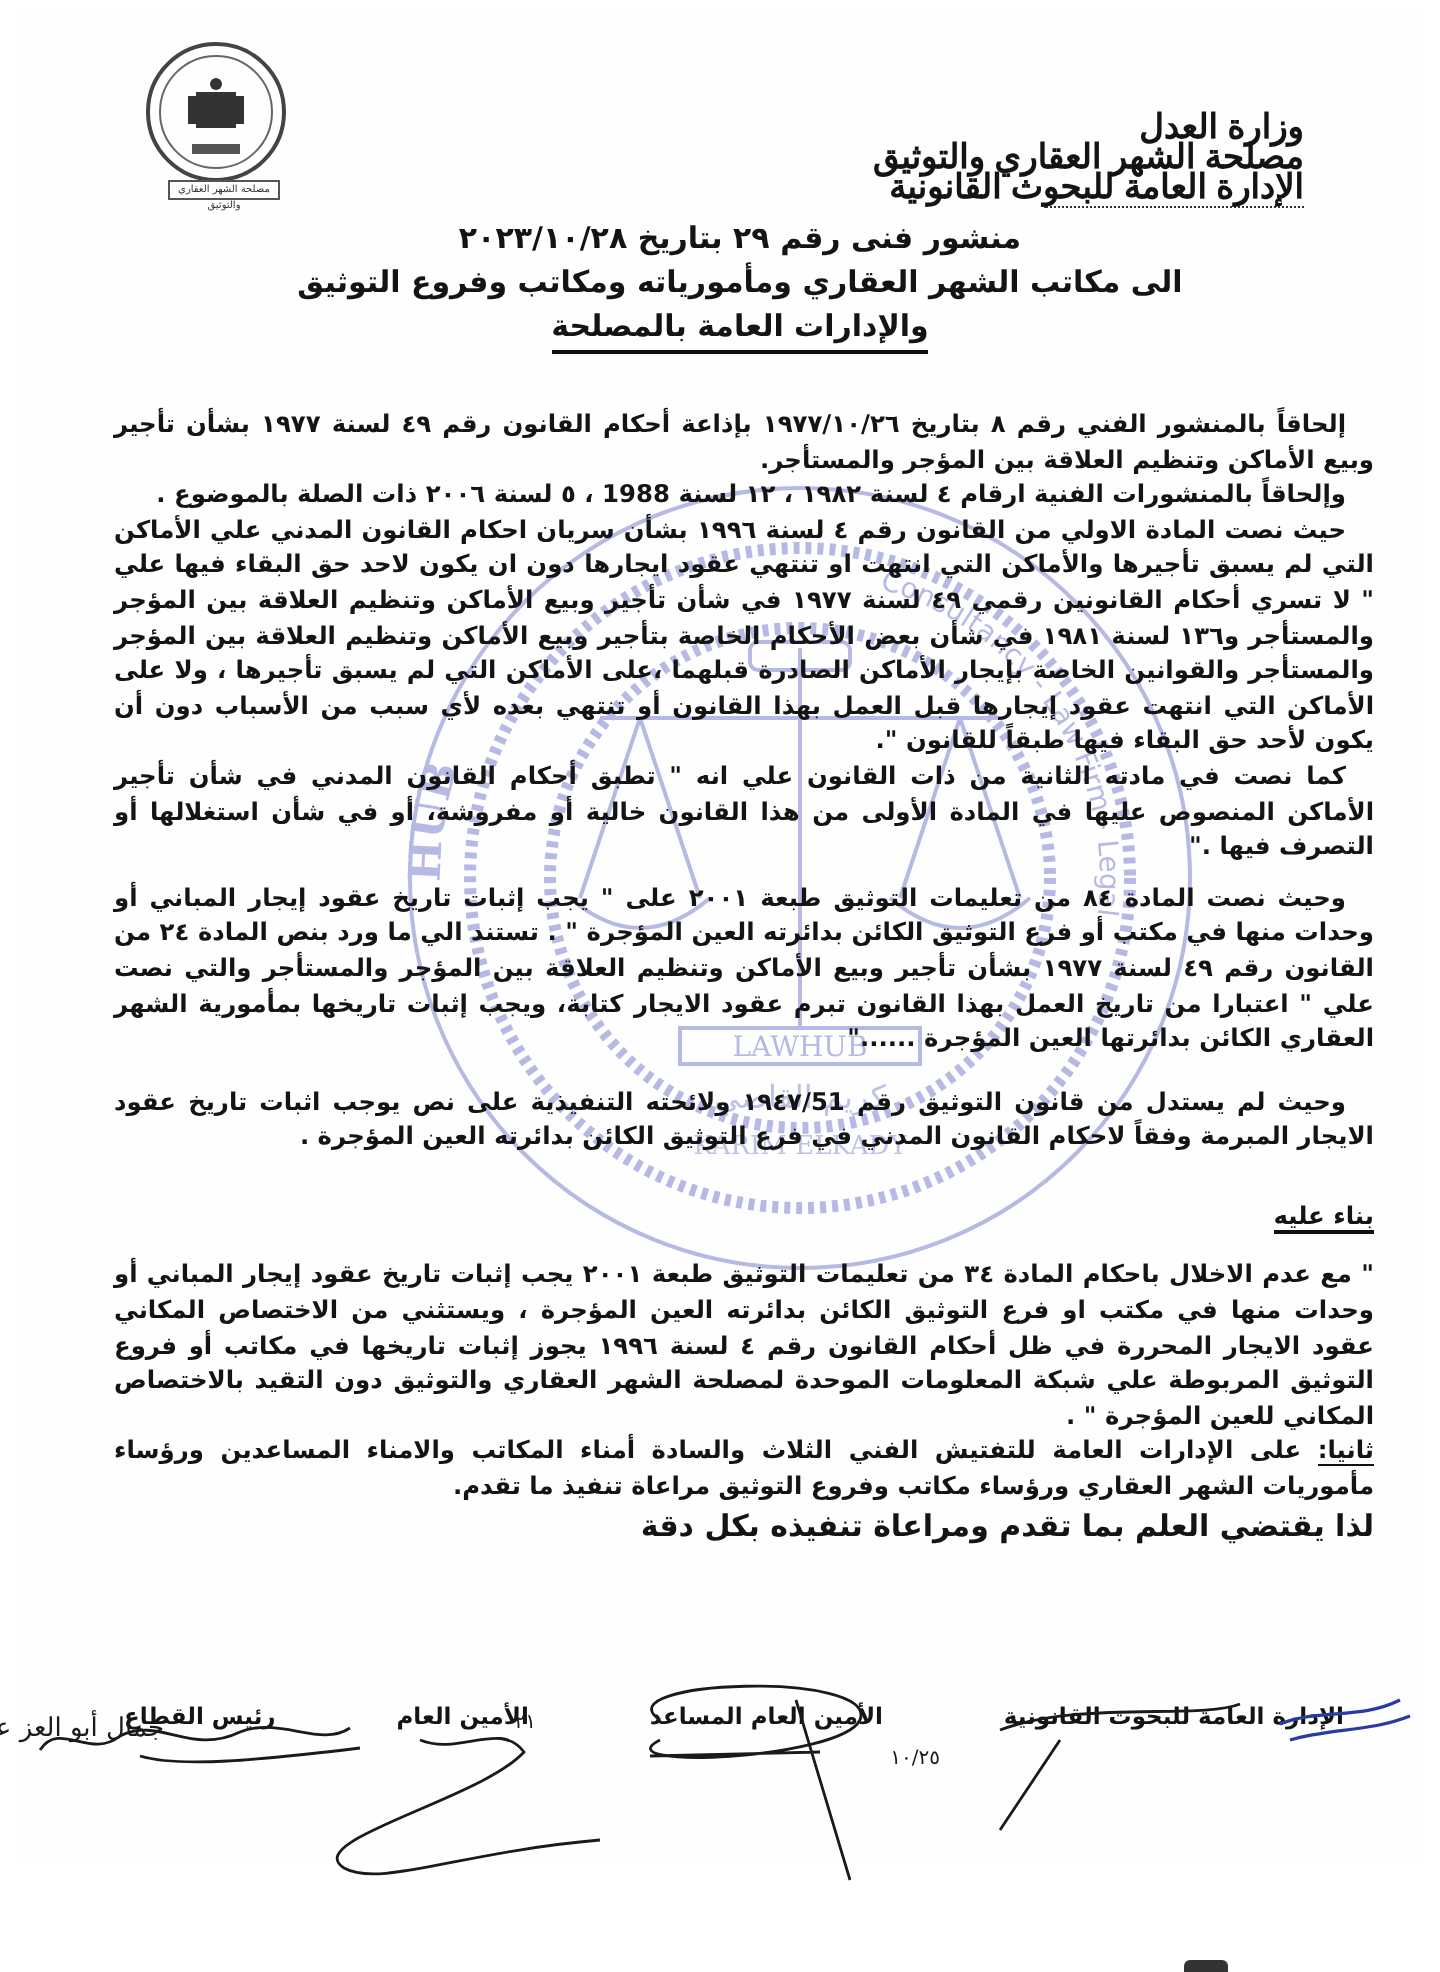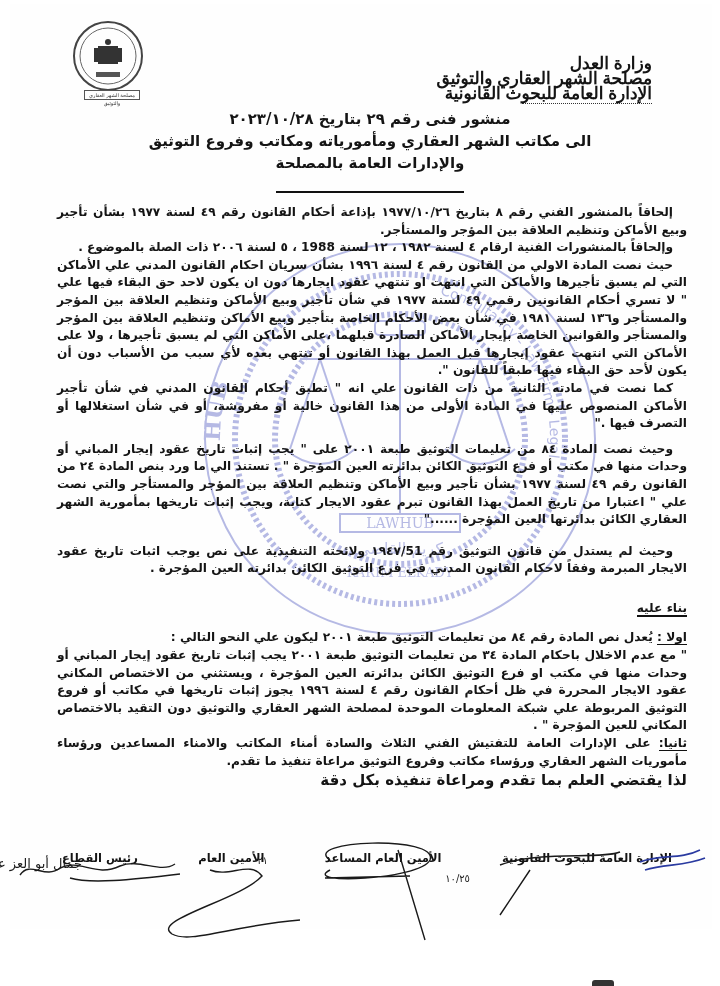--- a/index.html
+++ b/index.html
@@ -25,21 +25,21 @@
     }
     .logo { position: absolute; left: 62px; top: 16px; width: 72px; height: 74px; }
     .logo-caption {
       position: absolute; left: 74px; top: 86px; width: 54px; height: 8px;
       border: 1px solid #555; font-size: 5px; text-align: center; line-height: 8px; color: #333;
     }
     .title-block {
       position: absolute; left: 120px; width: 480px; top: 104px; text-align: center;
       font-weight: bold; font-size: 15px; line-height: 22px;
     }
-    .title-block .l3 { display: inline-block; border-bottom: 2px solid #111; padding-bottom: 17px; }
+    .title-block .l3 { display: inline-block; border-bottom: 2px solid #111; padding-bottom: 1px; }
     .body-text {
       position: absolute; right: 25px; width: 630px; top: 180px;
       font-size: 12.2px; line-height: 17.6px; font-weight: bold; text-align: justify; margin-top: 20px;
     }
     .body-text p { margin: 0; }
     .indent { text-indent: 14px; }
     .gap-s { margin-top: 8px !important; }
     .gap-m { margin-top: 14px !important; }
     .heading-center { text-align: right; margin-top: 22px !important; margin-bottom: 12px !important; }
     .heading-center span { border-bottom: 2px solid #111; }
@@ -119,21 +119,20 @@
   <div class="body-text">
     <p class="indent">إلحاقاً بالمنشور الفني رقم ٨ بتاريخ ١٩٧٧/١٠/٢٦ بإذاعة أحكام القانون رقم ٤٩ لسنة ١٩٧٧ بشأن تأجير وبيع الأماكن وتنظيم العلاقة بين المؤجر والمستأجر.</p>
     <p class="indent">وإلحاقاً بالمنشورات الفنية ارقام ٤ لسنة ١٩٨٢ ، ١٢ لسنة 1988 ، ٥ لسنة ٢٠٠٦ ذات الصلة بالموضوع .</p>
     <p class="indent">حيث نصت المادة الاولي من القانون رقم ٤ لسنة ١٩٩٦ بشأن سريان احكام القانون المدني علي الأماكن التي لم يسبق تأجيرها والأماكن التي انتهت او تنتهي عقود ايجارها دون ان يكون لاحد حق البقاء فيها علي " لا تسري أحكام القانونين رقمي ٤٩ لسنة ١٩٧٧ في شأن تأجير وبيع الأماكن وتنظيم العلاقة بين المؤجر والمستأجر و١٣٦ لسنة ١٩٨١ في شأن بعض الأحكام الخاصة بتأجير وبيع الأماكن وتنظيم العلاقة بين المؤجر والمستأجر والقوانين الخاصة بإيجار الأماكن الصادرة قبلهما ،على الأماكن التي لم يسبق تأجيرها ، ولا على الأماكن التي انتهت عقود إيجارها قبل العمل بهذا القانون أو تنتهي بعده لأي سبب من الأسباب دون أن يكون لأحد حق البقاء فيها طبقاً للقانون ".</p>
     <p class="indent">كما نصت في مادته الثانية من ذات القانون علي انه " تطبق أحكام القانون المدني في شأن تأجير الأماكن المنصوص عليها في المادة الأولى من هذا القانون خالية أو مفروشة، أو في شأن استغلالها أو التصرف فيها ."</p>
     <p class="indent gap-s">وحيث نصت المادة ٨٤ من تعليمات التوثيق طبعة ٢٠٠١ على " يجب إثبات تاريخ عقود إيجار المباني أو وحدات منها في مكتب أو فرع التوثيق الكائن بدائرته العين المؤجرة " . تستند الي ما ورد بنص المادة ٢٤ من القانون رقم ٤٩ لسنة ١٩٧٧ بشأن تأجير وبيع الأماكن وتنظيم العلاقة بين المؤجر والمستأجر والتي نصت علي " اعتبارا من تاريخ العمل بهذا القانون تبرم عقود الايجار كتابة، ويجب إثبات تاريخها بمأمورية الشهر العقاري الكائن بدائرتها العين المؤجرة ......"</p>
     <p class="indent gap-m">وحيث لم يستدل من قانون التوثيق رقم ١٩٤٧/51 ولائحته التنفيذية على نص يوجب اثبات تاريخ عقود الايجار المبرمة وفقاً لاحكام القانون المدني في فرع التوثيق الكائن بدائرته العين المؤجرة .</p>
 
     <p class="heading-center"><span>بناء عليه</span></p>
 
-    <p><span class="ul">اولا :</span> <span>يُعدل نص المادة رقم ٨٤ من تعليمات التوثيق طبعة ٢٠٠١ ليكون علي النحو التالي :</span></p>
     <p>" مع عدم الاخلال باحكام المادة ٣٤ من تعليمات التوثيق طبعة ٢٠٠١ يجب إثبات تاريخ عقود إيجار المباني أو وحدات منها في مكتب او فرع التوثيق الكائن بدائرته العين المؤجرة ، ويستثني من الاختصاص المكاني عقود الايجار المحررة في ظل أحكام القانون رقم ٤ لسنة ١٩٩٦ يجوز إثبات تاريخها في مكاتب أو فروع التوثيق المربوطة علي شبكة المعلومات الموحدة لمصلحة الشهر العقاري والتوثيق دون التقيد بالاختصاص المكاني للعين المؤجرة " .</p>
     <p><span class="ul">ثانيا:</span> <span>على الإدارات العامة للتفتيش الفني الثلاث والسادة أمناء المكاتب والامناء المساعدين ورؤساء مأموريات الشهر العقاري ورؤساء مكاتب وفروع التوثيق مراعاة تنفيذ ما تقدم.</span></p>
     <p class="closing">لذا يقتضي العلم بما تقدم ومراعاة تنفيذه بكل دقة</p>
   </div>
 
   <div class="sig-row">
     <span>الإدارة العامة للبحوث القانونية</span>
     <span>الأمين العام المساعد</span>
     <span>الأمين العام</span>
     <span>رئيس القطاع</span>

